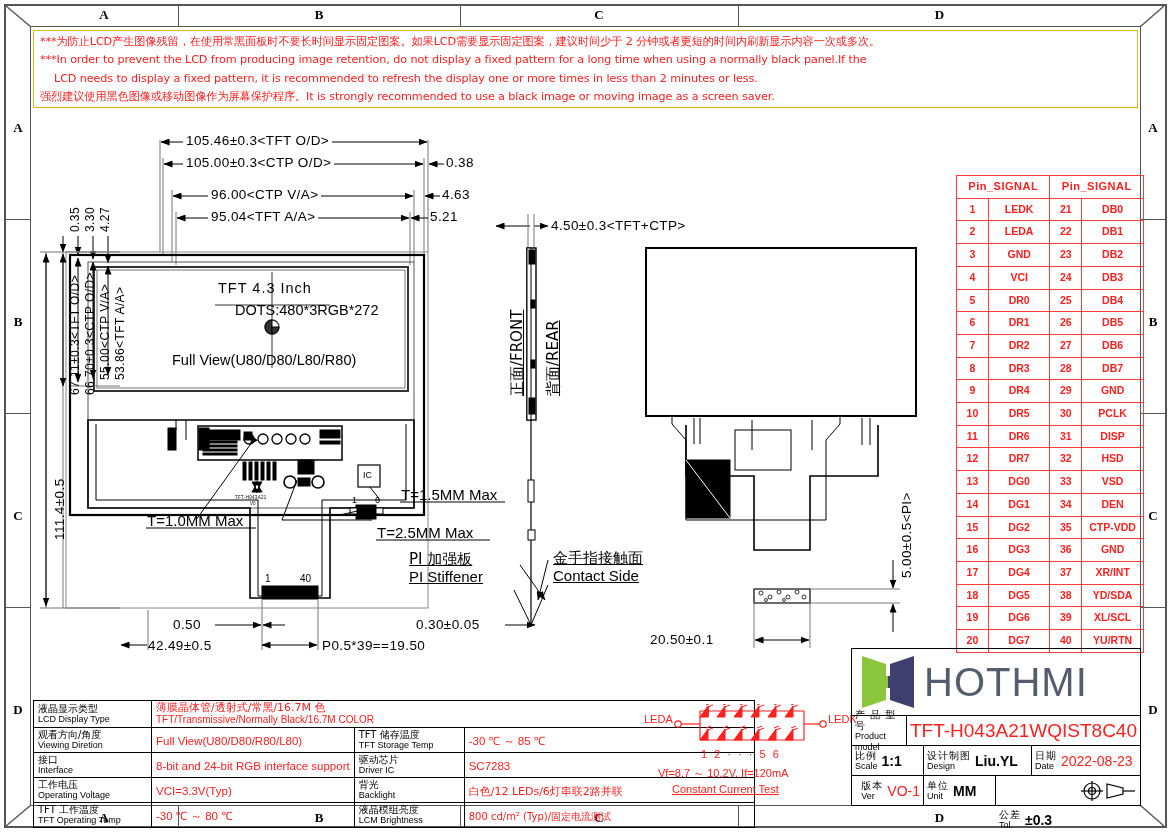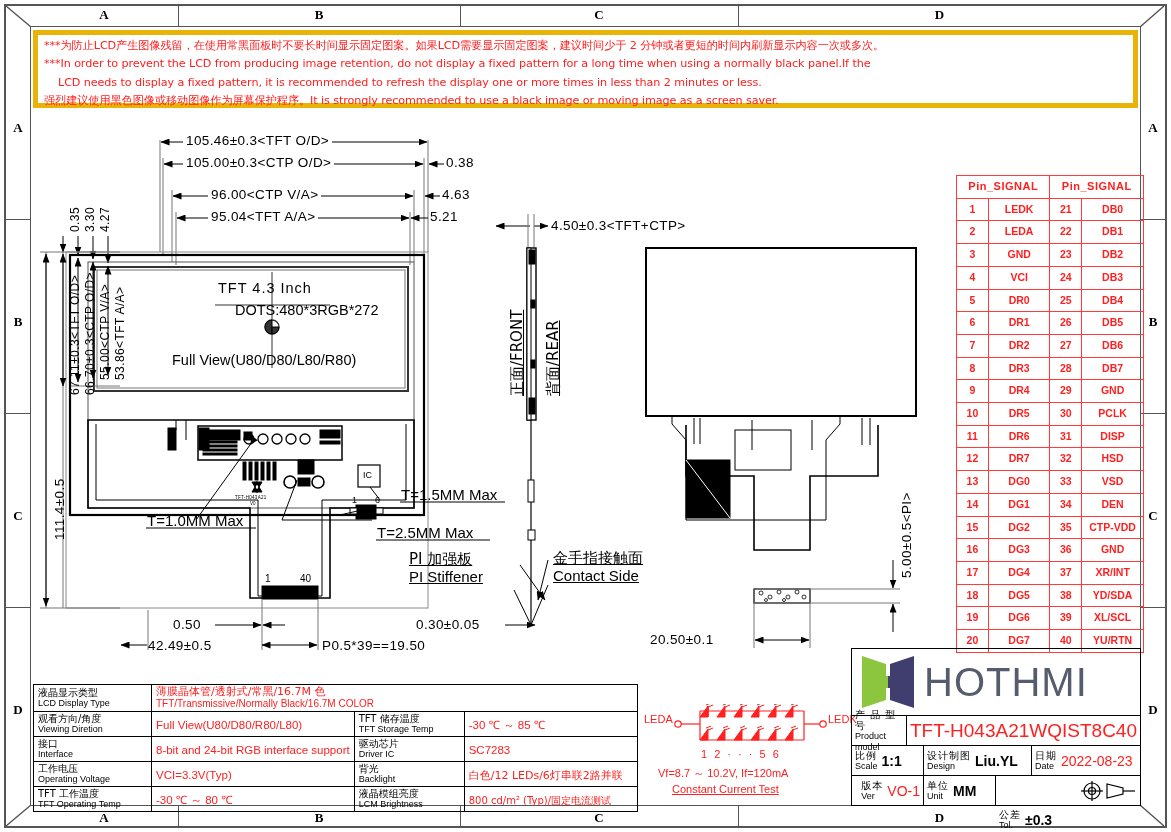--- a/index.html
+++ b/index.html
@@ -32,21 +32,21 @@
     font-family: "Liberation Serif", serif;
   }
   .zone-div {
     position: absolute; background: #555;
   }
 
   
   .note-box {
     position: absolute; left: 33px; top: 30px;
     width: 1105px; height: 78px;
-    border: 5px solid #eab308;
+    border: 1px solid #eab308;
     background: #fff;
     padding: 2px 6px 0 6px;
   }
   .note-line {
     color: #ff2020;
     font-family: "DejaVu Sans", sans-serif;
     font-size: 11.2px;
     line-height: 18.4px;
     white-space: nowrap;
     letter-spacing: -0.1px;
@@ -97,22 +97,22 @@
     height: 21.7px;
     padding: 0;
     line-height: 21.7px;
   }
   .pin-table th { font-size: 11px; letter-spacing: 0.5px; }
   .pin-table td.num { width: 32px; }
   .pin-table td.sig { width: 62px; }
 
   
   .spec-table {
-    position: absolute; left: 33px; top: 684px;
-    width: 605px;
+    position: absolute; left: 33px; top: 700px;
+    width: 722px;
     border-collapse: collapse;
   }
   .spec-table td {
     border: 1px solid #000;
     padding: 1px 4px;
     vertical-align: middle;
     height: 22px;
   }
   .cn { font-family: "DejaVu Sans", sans-serif; font-size: 10px; color: #000; display:block; line-height: 11px;}
   .en { font-family: "Liberation Sans", sans-serif; font-size: 9px; color: #000; display:block; line-height: 11px;}

